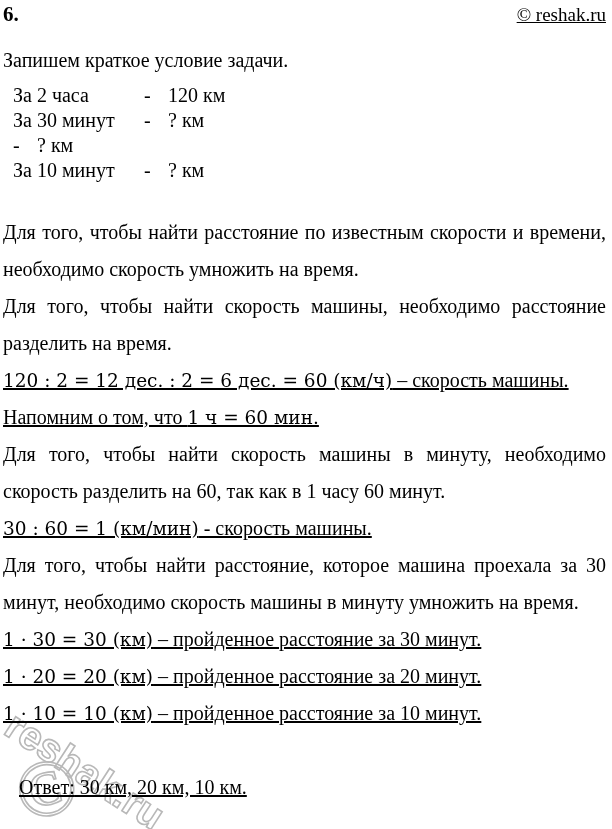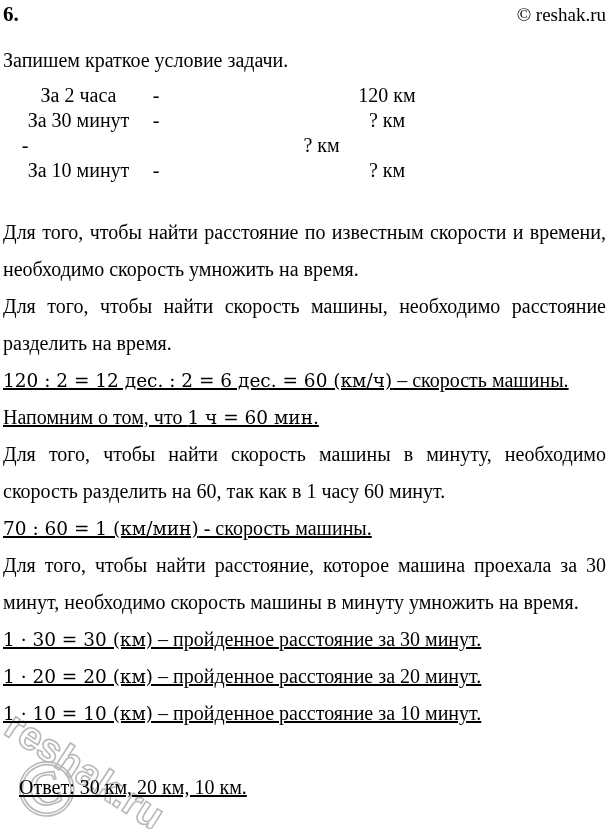--- a/index.html
+++ b/index.html
@@ -28,29 +28,29 @@
     justify-content: space-between;
     align-items: baseline;
     line-height: 24px;
   }
   .problem-number {
     font-weight: bold;
     font-size: 21px;
   }
   .copyright {
     font-size: 19px;
+    text-decoration: underline;
   }
   .intro {
     margin: 20px 0 0 0;
     line-height: 26px;
   }
   .conditions {
     margin: 10px 0 0 10px;
     line-height: 25px;
-    text-align: center;
   }
   .cond-row {
     display: flex;
   }
   .cond-time {
     width: 131px;
     flex: 0 0 131px;
   }
   .cond-dash {
     width: 24px;
@@ -144,21 +144,21 @@
       <span class="math">120 : 2 = 12 дес. : 2 = 6 дес. = 60 (км/ч)</span><span> – скорость машины.</span>
     </p>
 
     <p class="line">
       <span>Напомним о том, что </span><span class="math"> 1 ч = 60 мин.</span>
     </p>
 
     <p class="para">Для того, чтобы найти скорость машины в минуту, необходимо скорость разделить на 60, так как в 1 часу 60 минут.</p>
 
     <p class="line">
-      <span class="math">70 : 60 = 1 (км/мин)</span><span> - скорость машины.</span>
+      <span class="math">30 : 60 = 1 (км/мин)</span><span> - скорость машины.</span>
     </p>
 
     <p class="para">Для того, чтобы найти расстояние, которое машина проехала за 30 минут, необходимо скорость машины в минуту умножить на время.</p>
 
     <p class="line">
       <span class="math">1 · 30 = 30 (км)</span><span> – пройденное расстояние за 30 минут.</span>
     </p>
 
     <p class="line">
       <span class="math">1 · 20 = 20 (км)</span><span> – пройденное расстояние за 20 минут.</span>

